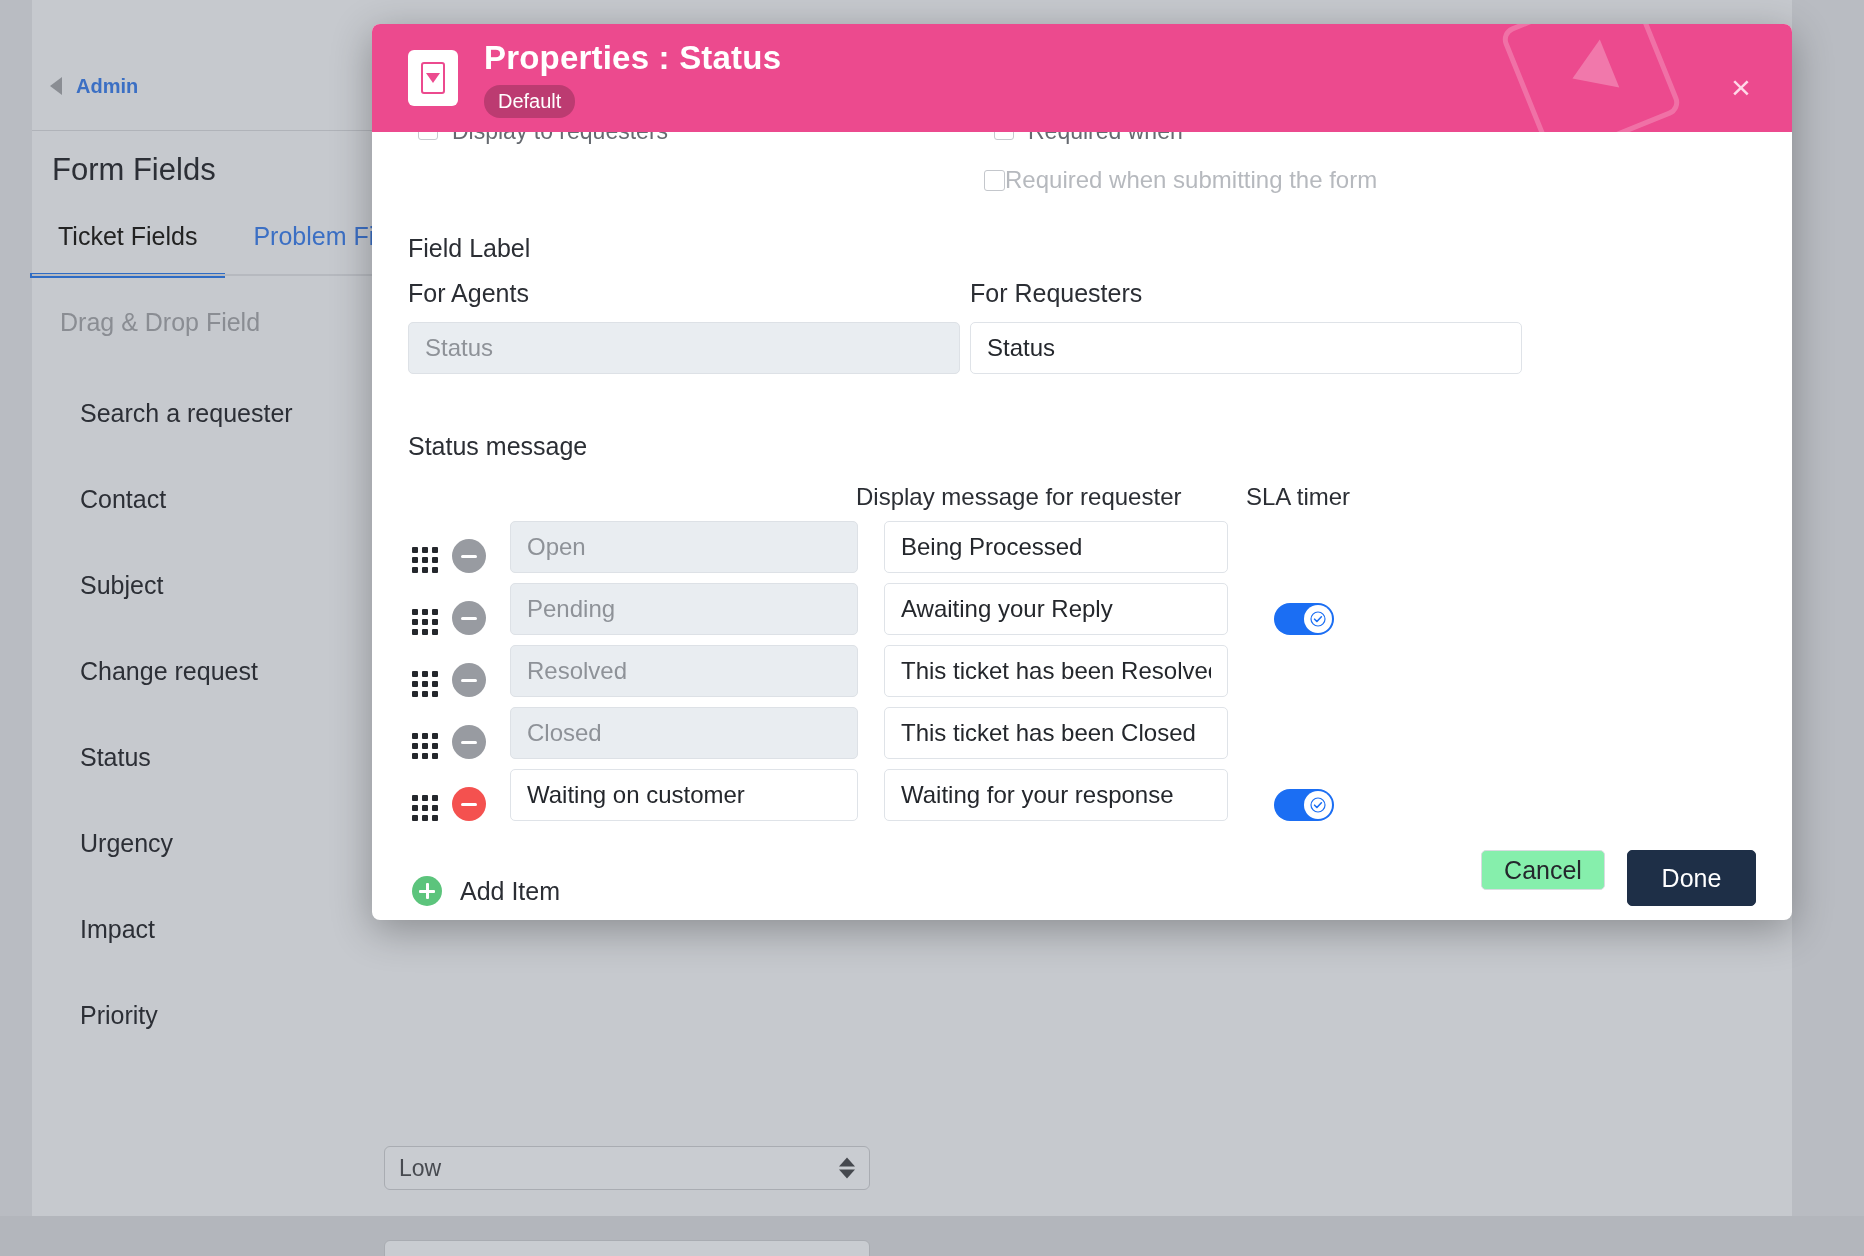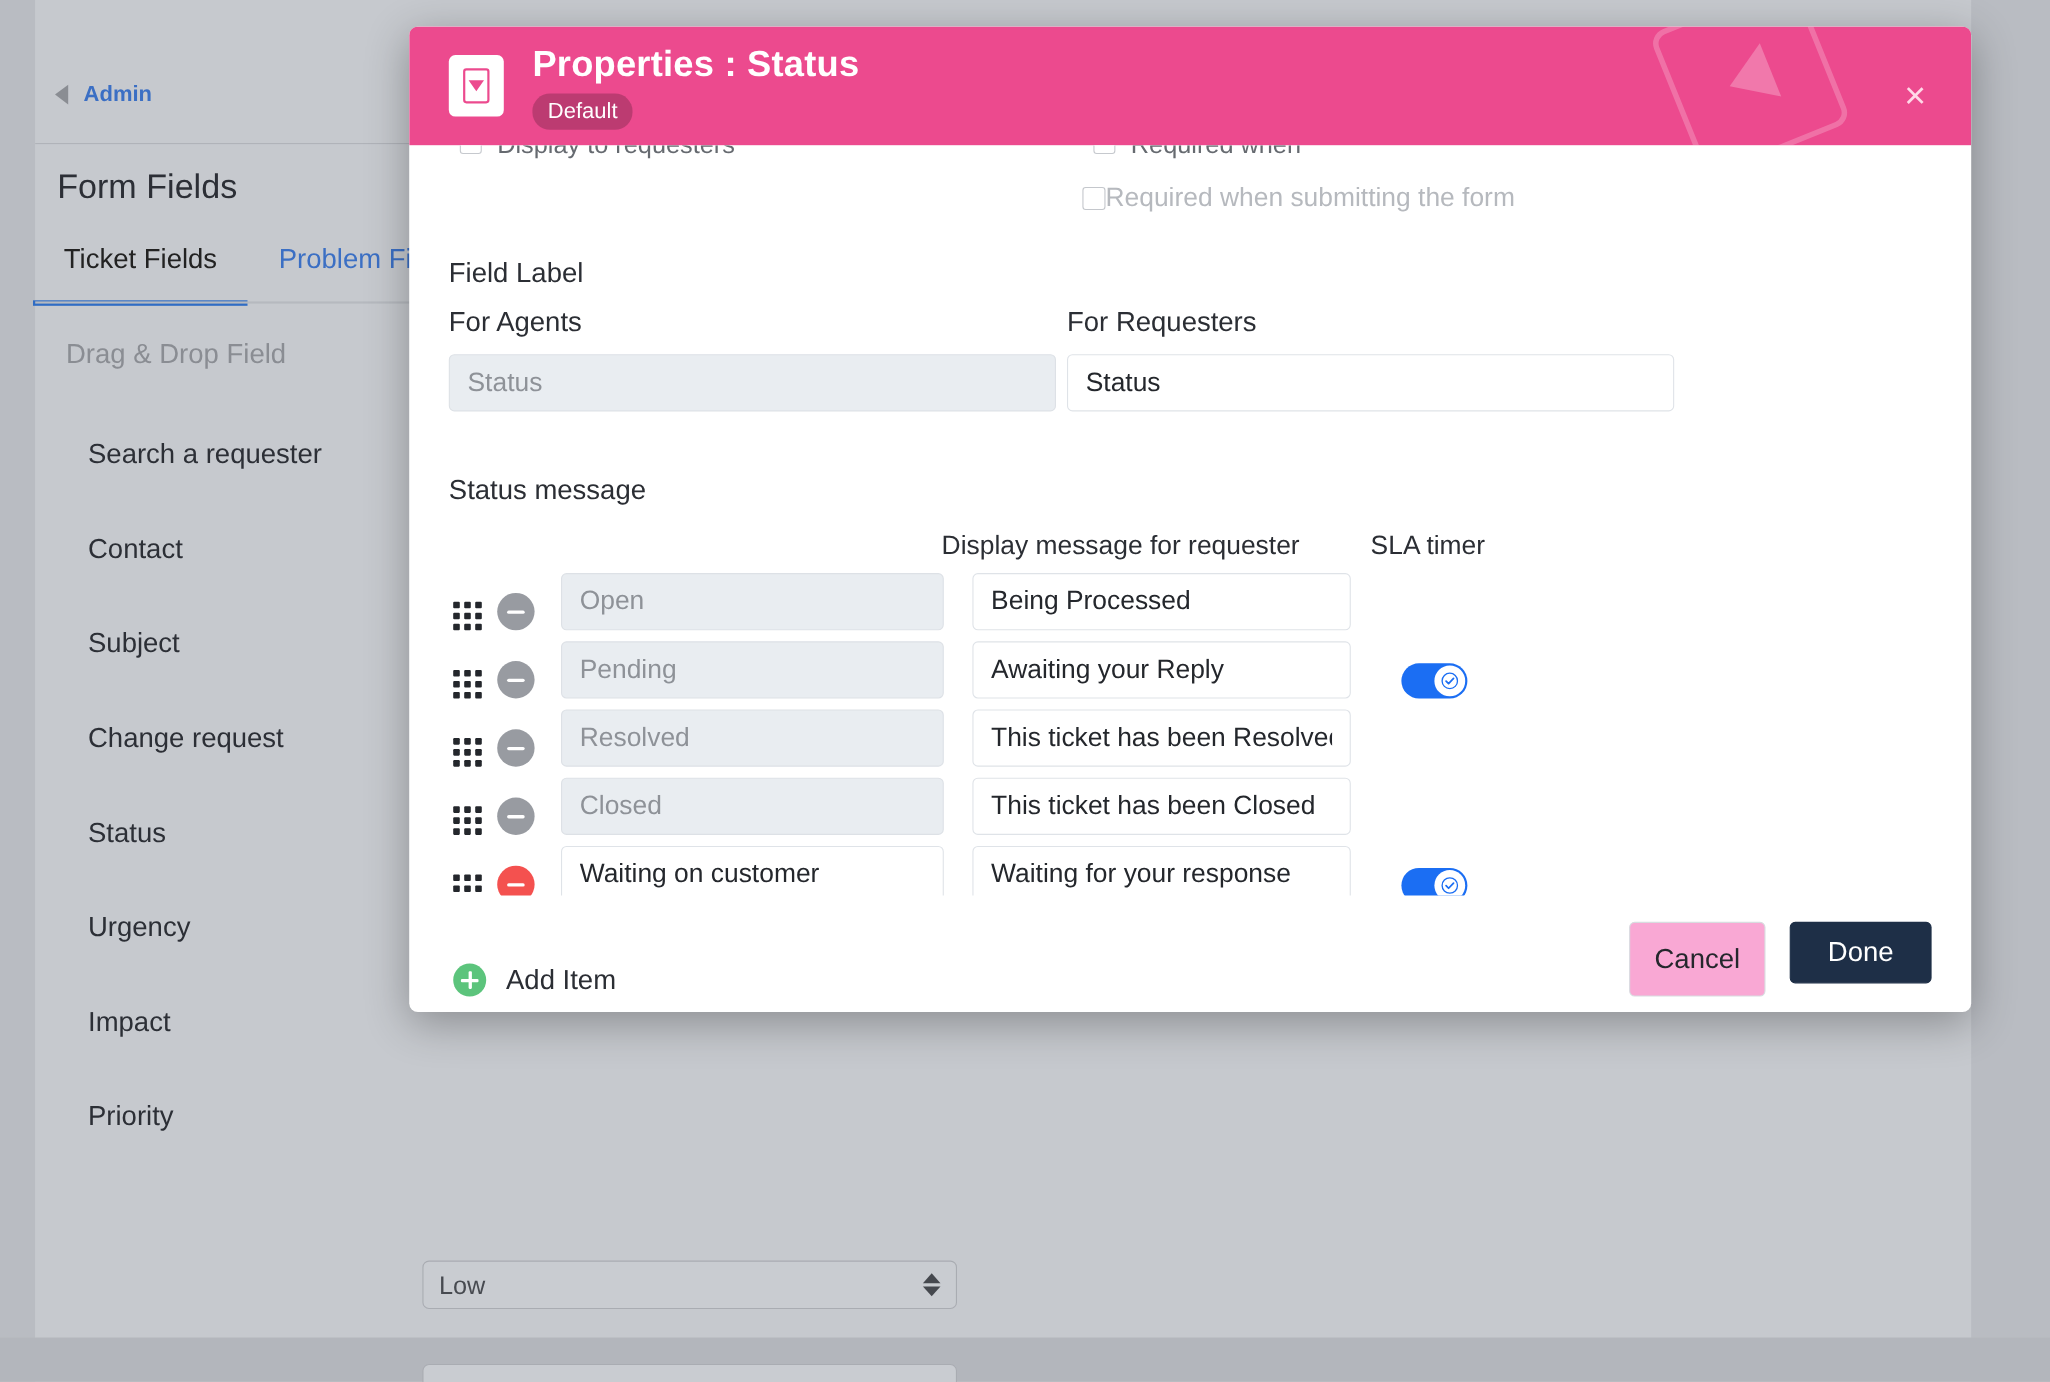--- a/index.html
+++ b/index.html
@@ -301,22 +301,22 @@
   .plus-circle::after  { top: 7px; left: 13.5px; height: 16px; width: 3px; }
   .add-item-label { font-size: 25px; color: #2b2e34; }
 
   .footer-actions { margin-left: auto; display: flex; gap: 22px; }
   .btn {
     font-size: 25px; border-radius: 5px; cursor: pointer;
     font-family: "Liberation Sans", sans-serif;
     display: flex; align-items: center; justify-content: center;
   }
   .btn-cancel {
-    width: 124px; height: 68px;
-    background: #f9a8d4; border: 1px solid #d8dce0; color: #24272c;
+    width: 124px; height: 40px;
+    background: #86efac; border: 1px solid #d8dce0; color: #24272c;
   }
   .btn-done {
     width: 129px; height: 56px;
     background: #1e2f47; border: 1px solid #1e2f47; color: #ffffff;
   }
 </style>
 </head>
 <body>
 
 <div id="bg-app">

